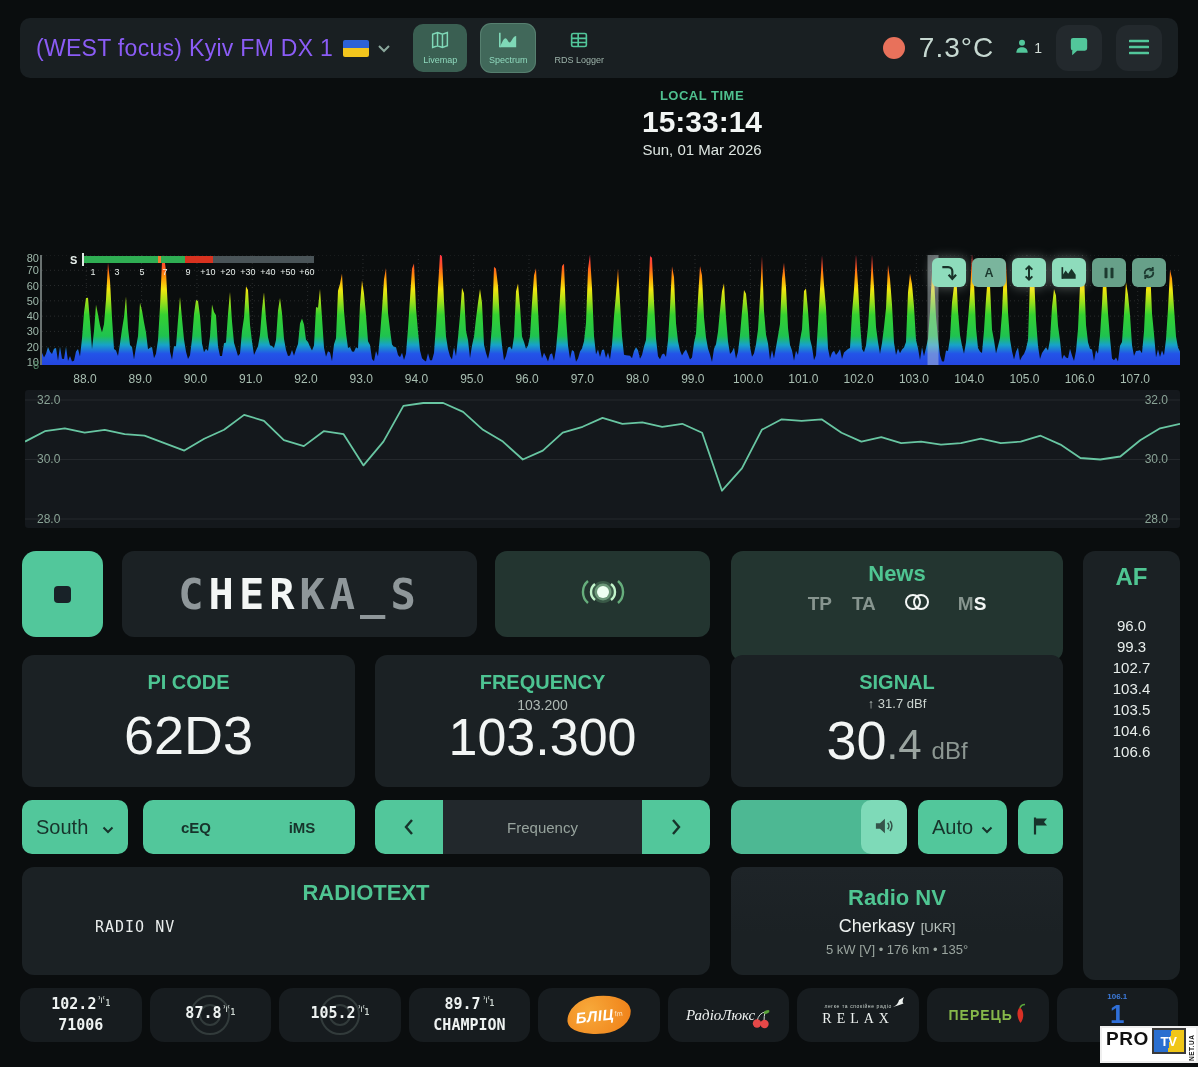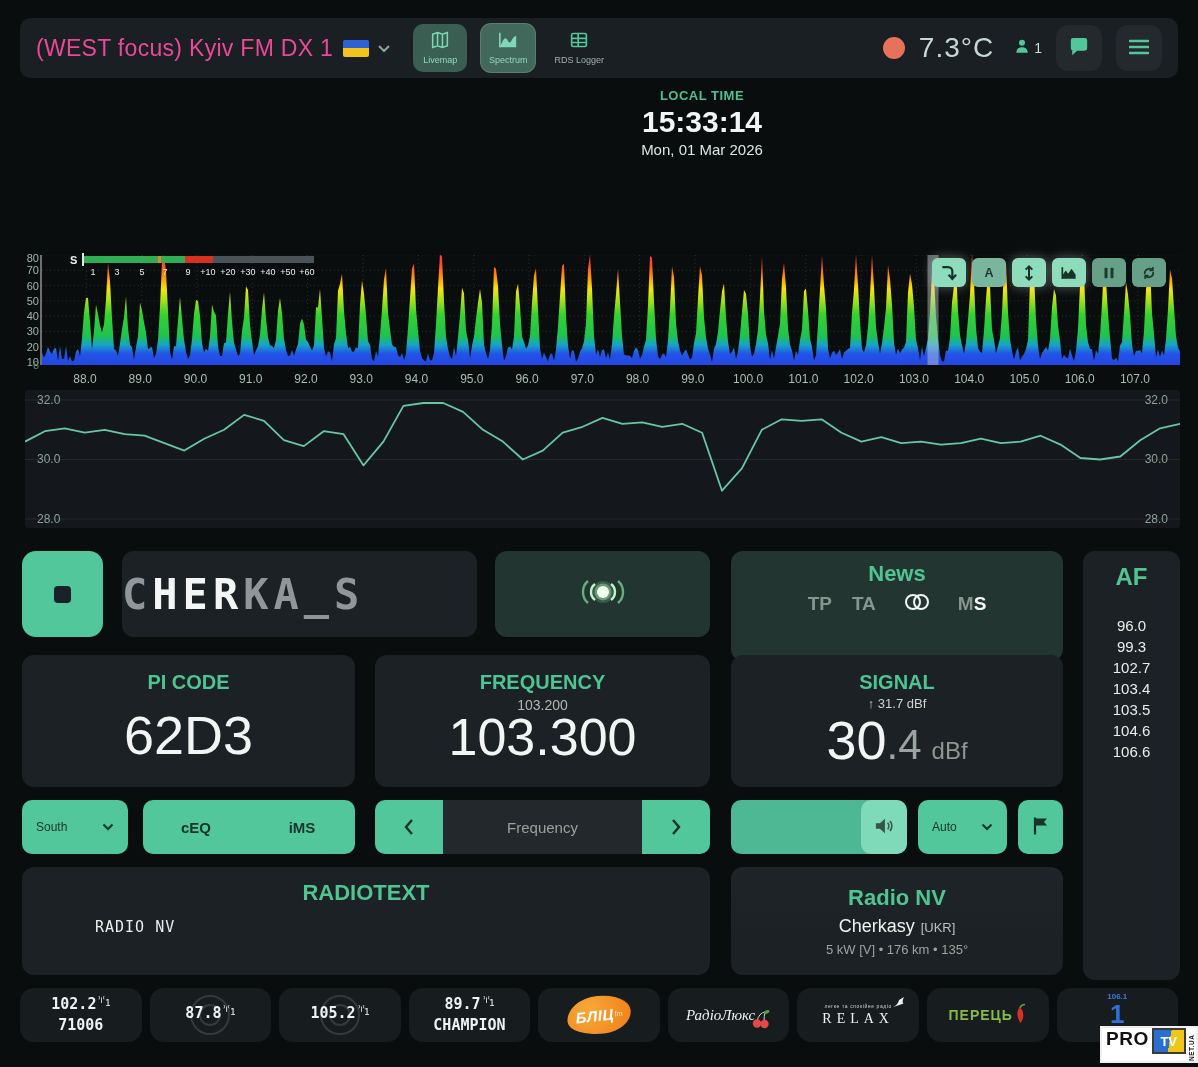--- a/index.html
+++ b/index.html
@@ -1,21 +1,21 @@
 <!DOCTYPE html>
 <html><head>
 <meta charset="utf-8">
 <style>
   * { margin:0; padding:0; box-sizing:border-box; }
   body { background:#07090a; font-family:"Liberation Sans", sans-serif; }
   .app { position:relative; width:1198px; height:1067px; background:#0a0d0e; overflow:hidden; margin:0 auto; }
 
   
   .topbar { position:absolute; left:20px; top:18px; width:1158px; height:60px; background:#191f22; border-radius:10px; display:flex; align-items:center; padding:0 16px; }
-  .title { font-size:23px; font-weight:300; color:#ec4899; letter-spacing:.3px; white-space:nowrap; }
+  .title { font-size:23px; font-weight:300; color:#8b5cf6; letter-spacing:.3px; white-space:nowrap; }
   .flag { width:26px; height:17px; border-radius:2px; overflow:hidden; margin-left:10px; flex:none; }
   .flag .b { height:50%; background:#2d62d6; } .flag .y { height:50%; background:#f2c51d; }
   .title-chevron { margin-left:8px; display:flex; }
   .tabs { display:flex; gap:14px; margin-left:22px; align-items:center; }
   .tab { width:54px; height:48px; border-radius:10px; border:none; background:#3a5f52; display:flex; flex-direction:column; align-items:center; justify-content:center; gap:3px; cursor:pointer; }
   .tab.active { background:#41685a; box-shadow:0 0 0 1px #567f6f; }
   .tab.ghost { background:transparent; width:60px; }
   .tab .tlabel { font-size:9px; color:#8fd9bd; }
   .tab.ghost .tlabel { color:#9db3aa; }
   .topbar-right { margin-left:auto; display:flex; align-items:center; gap:14px; }
@@ -55,21 +55,21 @@
   .hist-lbl.l { left:12px; } .hist-lbl.r { right:12px; }
 
   
   .panel { position:absolute; background:#1b2124; border-radius:12px; }
   .gpanel { position:absolute; background:#233530; border-radius:12px; }
   .panel-title { font-size:20px; font-weight:700; color:#4dc492; text-align:center; }
 
   .rec-btn { position:absolute; left:22px; top:551px; width:81px; height:86px; border-radius:14px; border:none; background:#52c79b; cursor:pointer; display:flex; align-items:center; justify-content:center; }
   .rec-btn .sq { width:17px; height:17px; border-radius:4px; background:#182228; }
 
-  .ps-panel { left:122px; top:551px; width:355px; height:86px; display:flex; align-items:center; }
+  .ps-panel { left:122px; top:551px; width:355px; height:86px; display:flex; align-items:center; justify-content:center; }
   .ps-name { font-family:"DejaVu Sans Mono", monospace; font-size:42px; font-weight:700; letter-spacing:5px; }
   .ps-name .ps-on { color:#f3f6f5; } .ps-name .ps-off { color:#8f979a; }
 
   .stereo-panel { left:495px; top:551px; width:215px; height:86px; display:flex; align-items:center; justify-content:center; }
 
   .news-panel { left:731px; top:551px; width:332px; height:110px; text-align:center; }
   .pty { font-size:22px; font-weight:700; color:#4fc592; margin-top:10px; }
   .flagsrow { display:flex; align-items:center; justify-content:center; gap:20px; margin-top:5px; }
   .flagsrow .off { font-size:19px; font-weight:700; color:#87958f; }
   .flagsrow .on { font-size:19px; font-weight:700; color:#f3f6f5; }
@@ -90,21 +90,21 @@
   .freq-big { font-size:52px; font-weight:250; color:#f2f5f4; line-height:1; margin-top:-2px; }
   .sig-peak { font-size:13px; color:#ccd5d0; margin-top:2px; }
   .up-arrow-icon::before { content:"↑ "; }
   .sig-row { display:flex; align-items:baseline; margin-top:0px; }
   .sig-int { font-size:54px; font-weight:250; color:#f2f5f4; line-height:1.1; }
   .sig-dec { font-size:42px; font-weight:250; color:#9aa4a0; }
   .sig-unit { font-size:24px; color:#8c9792; margin-left:10px; }
 
   
   .ctl { position:absolute; top:800px; height:54px; background:#52c79b; border-radius:10px; border:none; cursor:pointer; color:#17332b; font-family:"Liberation Sans", sans-serif; }
-  .select-pill { display:flex; align-items:center; justify-content:space-between; padding:0 14px; font-size:12px; }
+  .select-pill { display:flex; align-items:center; justify-content:space-between; padding:0 14px; font-size:20px; }
   .south { left:22px; width:106px; }
   .eqims { left:143px; width:212px; display:flex; }
   .eqims span { flex:1; display:flex; align-items:center; justify-content:center; font-size:15px; font-weight:700; cursor:pointer; }
   .stepper { position:absolute; left:375px; top:800px; width:335px; height:54px; display:flex; border-radius:10px; overflow:hidden; }
   .step-btn { width:84px; background:#52c79b; border:none; display:flex; align-items:center; justify-content:center; cursor:pointer; }
   .freq-input { flex:1; background:#22282c; border:none; outline:none; text-align:center; font-size:15px; color:#e8edeb; font-family:"Liberation Sans", sans-serif; }
   .freq-input::placeholder { color:#97a39d; }
   .volume { left:731px; width:176px; position:absolute; background:#4db893; overflow:hidden; }
   .vol-cap { position:absolute; right:0; top:0; width:46px; height:100%; background:#7edab8; border-radius:10px; border:none; display:flex; align-items:center; justify-content:center; cursor:pointer; }
   .auto { left:918px; width:89px; }
@@ -206,21 +206,21 @@
         <span><svg width="20" height="16" viewBox="0 0 20 16">
               <path d="M1 2h18 M1 8h18 M1 14h18" stroke="#52c79b" stroke-width="2.6" stroke-linecap="round"></path>
             </svg></span>
       </button>
     </div>
   </div>
 
   <div class="clock">
     <div class="lbl">LOCAL TIME</div>
     <div class="time">15:33:14</div>
-    <div class="date">Mon, 01 Mar 2026</div>
+    <div class="date">Sun, 01 Mar 2026</div>
   </div>
 
   <div class="spec-section">
     <div id="spec-ylabels">
         <span class="spec-ylabel" style="top: 8px;">80</span>
         <span class="spec-ylabel" style="top: 20.2778px;">70</span>
         <span class="spec-ylabel" style="top: 35.5556px;">60</span>
         <span class="spec-ylabel" style="top: 50.8333px;">50</span>
         <span class="spec-ylabel" style="top: 66.1111px;">40</span>
         <span class="spec-ylabel" style="top: 81.3889px;">30</span>

